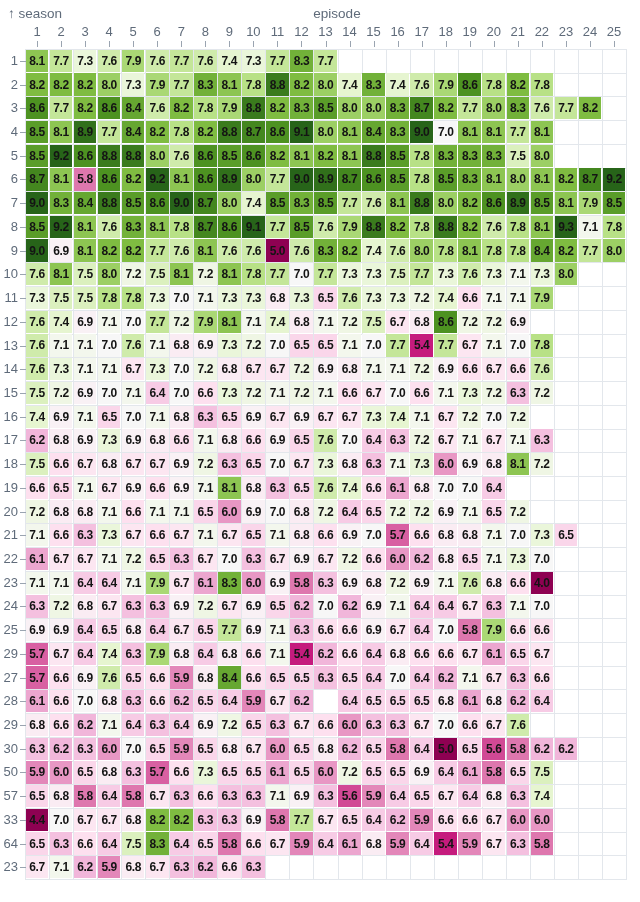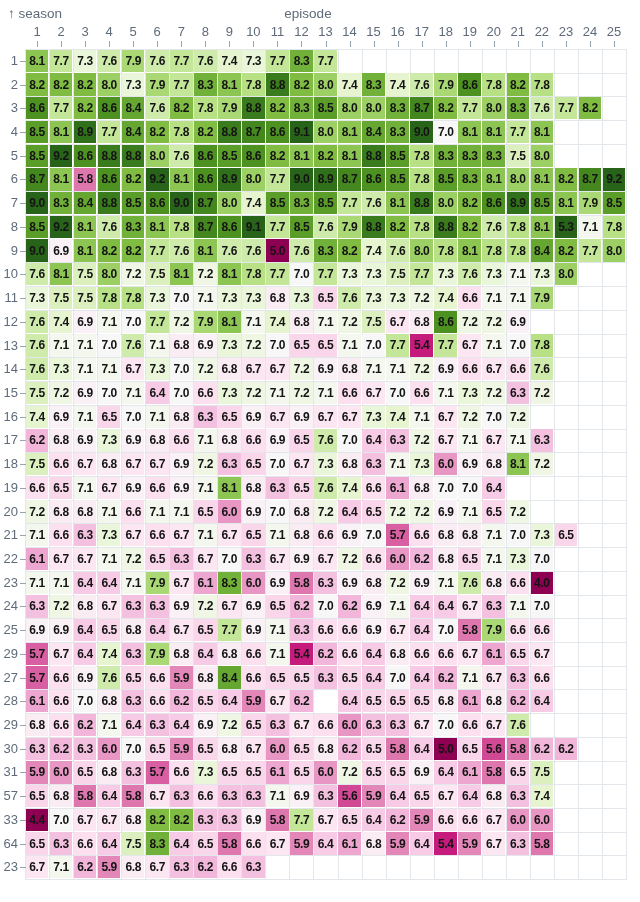--- a/index.html
+++ b/index.html
@@ -4,21 +4,21 @@
 <style>
   html,body{margin:0;padding:0;background:#ffffff;}
   .canvas{
     position:relative;width:640px;height:902px;background:#ffffff;overflow:hidden;
     font-family:"Liberation Sans", sans-serif;
   }
   .axis-label{
     position:absolute;font-size:13.5px;color:#5f6b7a;white-space:nowrap;
   }
   #season-label{left:8px;top:6px;}
-  #episode-label{left:7px;top:6px;width:602px;text-align:center;}
+  #episode-label{left:36px;top:6px;width:602px;text-align:center;}
   .col-tick-label{
     position:absolute;width:26px;text-align:center;font-size:13px;color:#5f6b7a;
   }
   .col-tick-mark{
     position:absolute;width:1px;height:6px;background:#9aa4b0;
   }
   .row-tick-label{
     position:absolute;width:18px;text-align:right;font-size:13px;color:#5f6b7a;
   }
   .row-tick-mark{
@@ -145,21 +145,21 @@
       <span class="row-tick-label" style="left: 0px; top: 645.86px;">29</span>
       <span class="row-tick-mark" style="left: 19.5px; top: 653.86px;"></span>
       <span class="row-tick-label" style="left: 0px; top: 669.58px;">27</span>
       <span class="row-tick-mark" style="left: 19.5px; top: 677.58px;"></span>
       <span class="row-tick-label" style="left: 0px; top: 693.3px;">28</span>
       <span class="row-tick-mark" style="left: 19.5px; top: 701.3px;"></span>
       <span class="row-tick-label" style="left: 0px; top: 717.02px;">29</span>
       <span class="row-tick-mark" style="left: 19.5px; top: 725.02px;"></span>
       <span class="row-tick-label" style="left: 0px; top: 740.74px;">30</span>
       <span class="row-tick-mark" style="left: 19.5px; top: 748.74px;"></span>
-      <span class="row-tick-label" style="left: 0px; top: 764.46px;">31</span>
+      <span class="row-tick-label" style="left: 0px; top: 764.46px;">50</span>
       <span class="row-tick-mark" style="left: 19.5px; top: 772.46px;"></span>
       <span class="row-tick-label" style="left: 0px; top: 788.18px;">57</span>
       <span class="row-tick-mark" style="left: 19.5px; top: 796.18px;"></span>
       <span class="row-tick-label" style="left: 0px; top: 811.9px;">33</span>
       <span class="row-tick-mark" style="left: 19.5px; top: 819.9px;"></span>
       <span class="row-tick-label" style="left: 0px; top: 835.62px;">64</span>
       <span class="row-tick-mark" style="left: 19.5px; top: 843.62px;"></span>
       <span class="row-tick-label" style="left: 0px; top: 859.34px;">23</span>
       <span class="row-tick-mark" style="left: 19.5px; top: 867.34px;"></span>
     </div>
@@ -332,21 +332,21 @@
       <div class="heatmap-cell" style="left: 314.2px; top: 215.75px; width: 22.6px; height: 22.3px; background: rgb(207, 235, 171);">7.6</div>
       <div class="heatmap-cell" style="left: 338.24px; top: 215.75px; width: 22.6px; height: 22.3px; background: rgb(170, 216, 117);">7.9</div>
       <div class="heatmap-cell" style="left: 362.28px; top: 215.75px; width: 22.6px; height: 22.3px; background: rgb(58, 123, 29);">8.8</div>
       <div class="heatmap-cell" style="left: 386.32px; top: 215.75px; width: 22.6px; height: 22.3px; background: rgb(127, 188, 65);">8.2</div>
       <div class="heatmap-cell" style="left: 410.36px; top: 215.75px; width: 22.6px; height: 22.3px; background: rgb(184, 225, 134);">7.8</div>
       <div class="heatmap-cell" style="left: 434.4px; top: 215.75px; width: 22.6px; height: 22.3px; background: rgb(58, 123, 29);">8.8</div>
       <div class="heatmap-cell" style="left: 458.44px; top: 215.75px; width: 22.6px; height: 22.3px; background: rgb(127, 188, 65);">8.2</div>
       <div class="heatmap-cell" style="left: 482.48px; top: 215.75px; width: 22.6px; height: 22.3px; background: rgb(207, 235, 171);">7.6</div>
       <div class="heatmap-cell" style="left: 506.52px; top: 215.75px; width: 22.6px; height: 22.3px; background: rgb(184, 225, 134);">7.8</div>
       <div class="heatmap-cell" style="left: 530.56px; top: 215.75px; width: 22.6px; height: 22.3px; background: rgb(141, 197, 82);">8.1</div>
-      <div class="heatmap-cell" style="left: 554.6px; top: 215.75px; width: 22.6px; height: 22.3px; background: rgb(39, 100, 25);">5.3</div>
+      <div class="heatmap-cell" style="left: 554.6px; top: 215.75px; width: 22.6px; height: 22.3px; background: rgb(39, 100, 25);">9.3</div>
       <div class="heatmap-cell" style="left: 578.64px; top: 215.75px; width: 22.6px; height: 22.3px; background: rgb(243, 247, 237);">7.1</div>
       <div class="heatmap-cell" style="left: 602.68px; top: 215.75px; width: 22.6px; height: 22.3px; background: rgb(184, 225, 134);">7.8</div>
       <div class="heatmap-cell" style="left: 25.72px; top: 239.47px; width: 22.6px; height: 22.3px; background: rgb(39, 100, 25);">9.0</div>
       <div class="heatmap-cell" style="left: 49.76px; top: 239.47px; width: 22.6px; height: 22.3px; background: rgb(249, 241, 245);">6.9</div>
       <div class="heatmap-cell" style="left: 73.8px; top: 239.47px; width: 22.6px; height: 22.3px; background: rgb(141, 197, 82);">8.1</div>
       <div class="heatmap-cell" style="left: 97.84px; top: 239.47px; width: 22.6px; height: 22.3px; background: rgb(127, 188, 65);">8.2</div>
       <div class="heatmap-cell" style="left: 121.88px; top: 239.47px; width: 22.6px; height: 22.3px; background: rgb(127, 188, 65);">8.2</div>
       <div class="heatmap-cell" style="left: 145.92px; top: 239.47px; width: 22.6px; height: 22.3px; background: rgb(196, 230, 153);">7.7</div>
       <div class="heatmap-cell" style="left: 169.96px; top: 239.47px; width: 22.6px; height: 22.3px; background: rgb(207, 235, 171);">7.6</div>
       <div class="heatmap-cell" style="left: 194px; top: 239.47px; width: 22.6px; height: 22.3px; background: rgb(141, 197, 82);">8.1</div>

